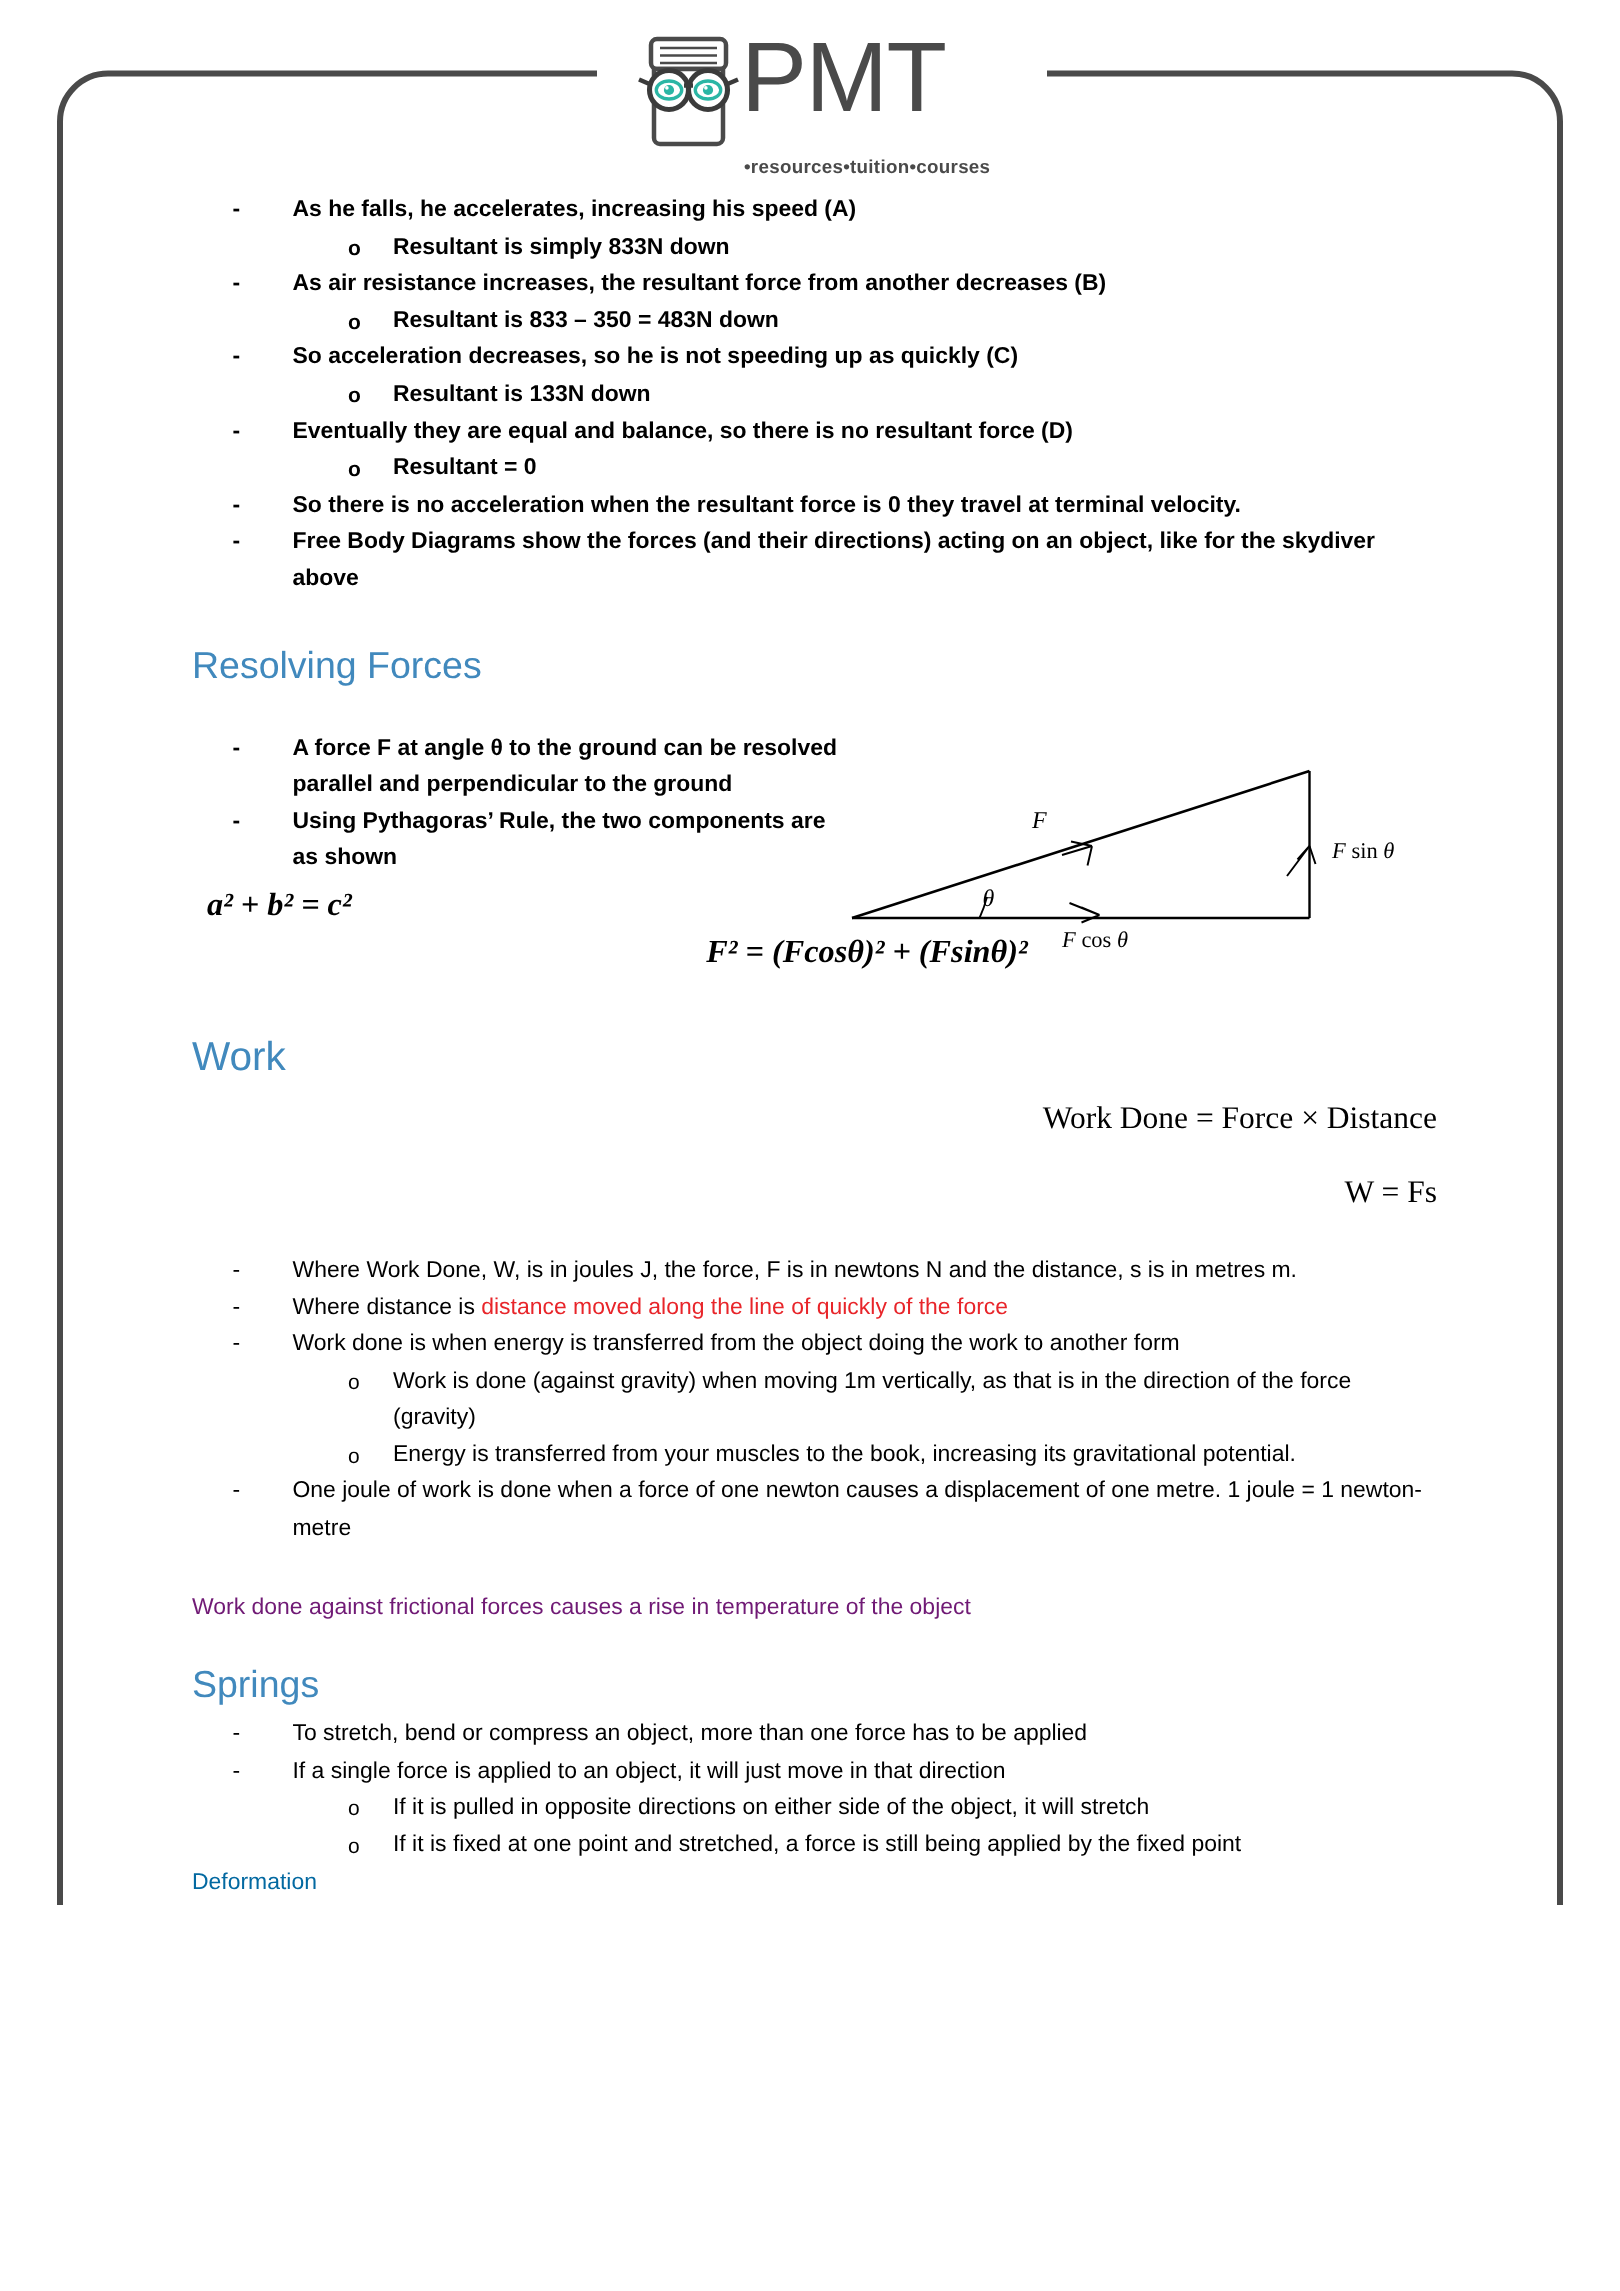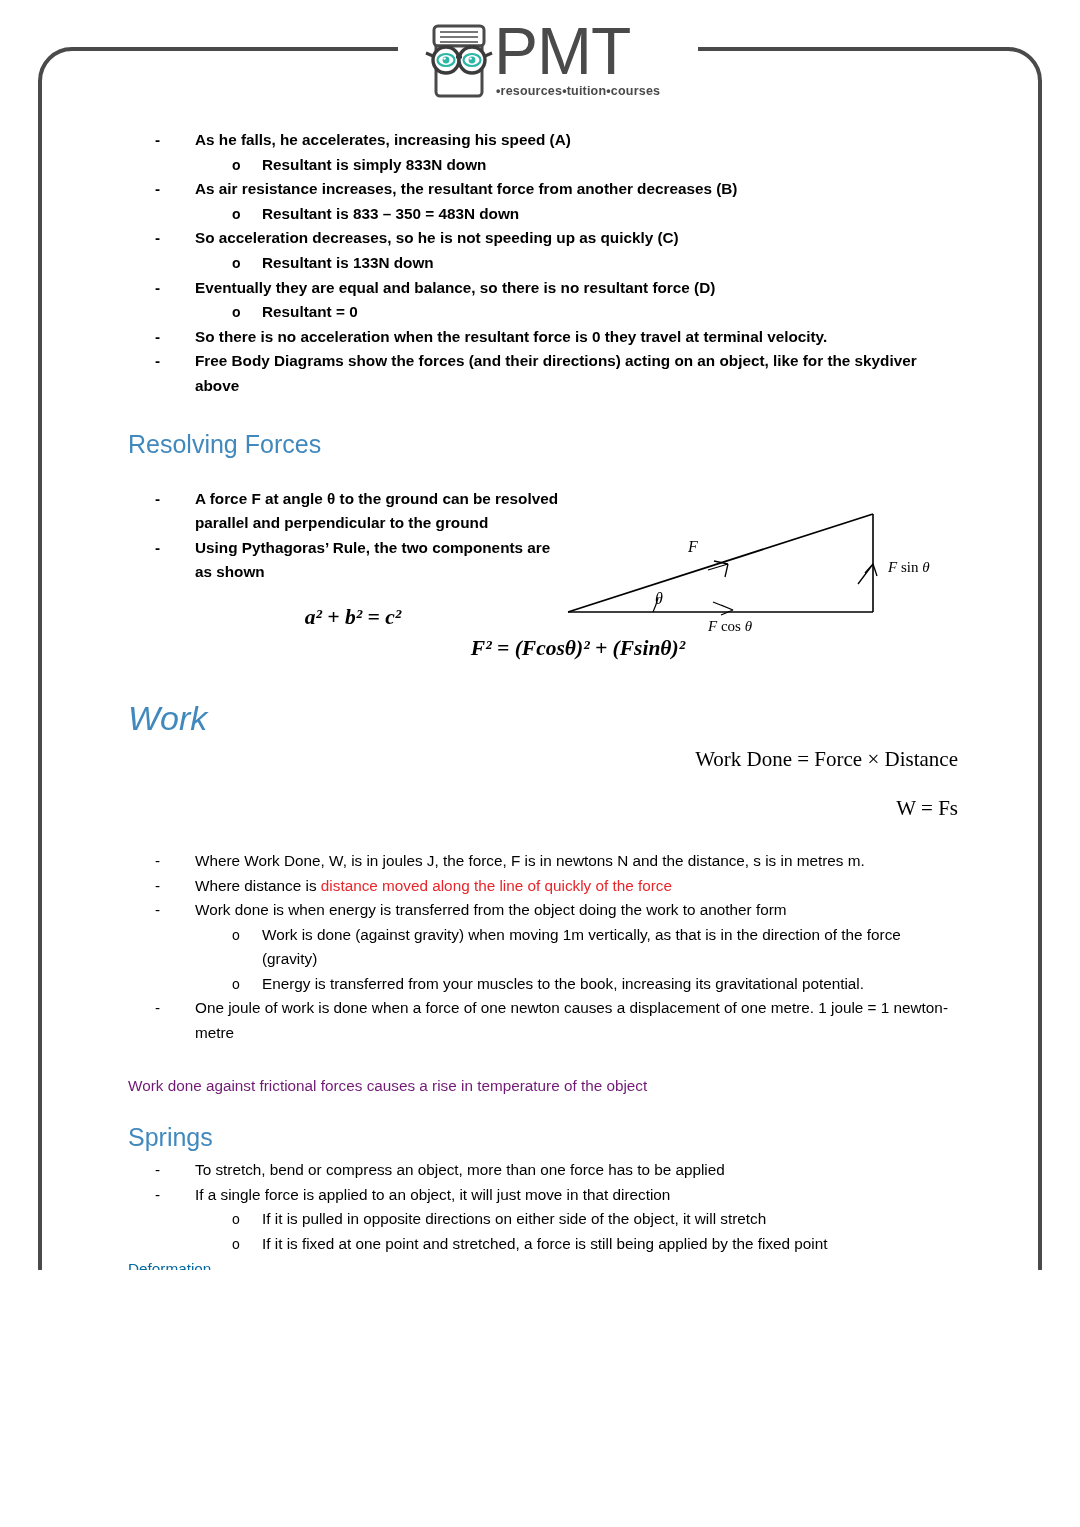--- a/index.html
+++ b/index.html
@@ -62,21 +62,21 @@
     font-size: 66px;
     line-height: 66px;
     letter-spacing: -1px;
     color: #4a4a4a;
     font-weight: 400;
     font-family: "Liberation Sans", sans-serif;
   }
   .logo-tag {
     position: absolute;
     left: 76px;
-    top: 68px;
+    top: 88px;
     font-size: 12.5px;
     font-weight: bold;
     color: #4a4a4a;
     letter-spacing: 0.2px;
     white-space: nowrap;
   }
 
   
   .content {
     position: absolute;
@@ -111,21 +111,21 @@
   .bold li.dash, .bold li.circ { font-weight: bold; }
   .bold li.dash::before, .bold li.circ::before { font-weight: bold; }
   .red { color: #e8252a; }
 
   h2.section {
     color: #4189bd;
     font-weight: 400;
     font-size: 25px;
     line-height: 30px;
   }
-  h2.work-h { font-size: 34px; font-style: italic; }
+  h2.work-h { font-size: 27px; }
 
   .formula-serif {
     font-family: "Liberation Serif", serif;
     font-size: 21px;
     text-align: right;
     color: #000;
   }
   .formula-bold {
     font-family: "Liberation Serif", serif;
     font-weight: bold;
@@ -244,21 +244,21 @@
     <h2 class="section">Resolving Forces</h2>
 
     <div style="height:28px"></div>
 
     <div class="resolve-row">
       <div class="resolve-left">
         <ul class="lvl1 bold" id="resolve-list">
             <li class="dash"><span>A force F at angle </span><span class="it">θ</span><span> to the ground can be resolved parallel and perpendicular to the ground</span></li>
             <li class="dash"><span>Using Pythagoras’ Rule, the two components are as shown</span></li>
           </ul>
-        <div class="formula-bold" style="text-align:center;margin-top:20px;padding-left:10px">a² + b² = c²</div>
+        <div class="formula-bold" style="text-align:left;margin-top:6px;padding-left:10px">a² + b² = c²</div>
       </div>
 
       <div class="tri-wrap">
         <svg width="400" height="140" viewBox="0 0 400 140">
 
           <line x1="10" y1="120" x2="315" y2="120" stroke="#000" stroke-width="1.6"></line>
           <line x1="315" y1="120" x2="315" y2="22" stroke="#000" stroke-width="1.6"></line>
           <line x1="10" y1="120" x2="315" y2="22" stroke="#000" stroke-width="1.8"></line>
 
           <path d="M95 120 A 85 85 0 0 0 100 106" fill="none" stroke="#000" stroke-width="1.2"></path>

